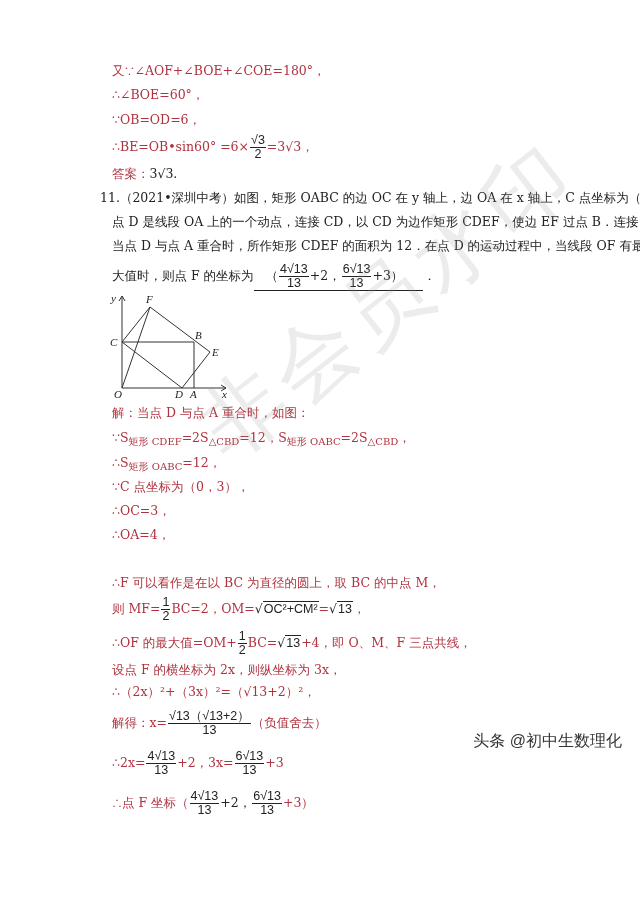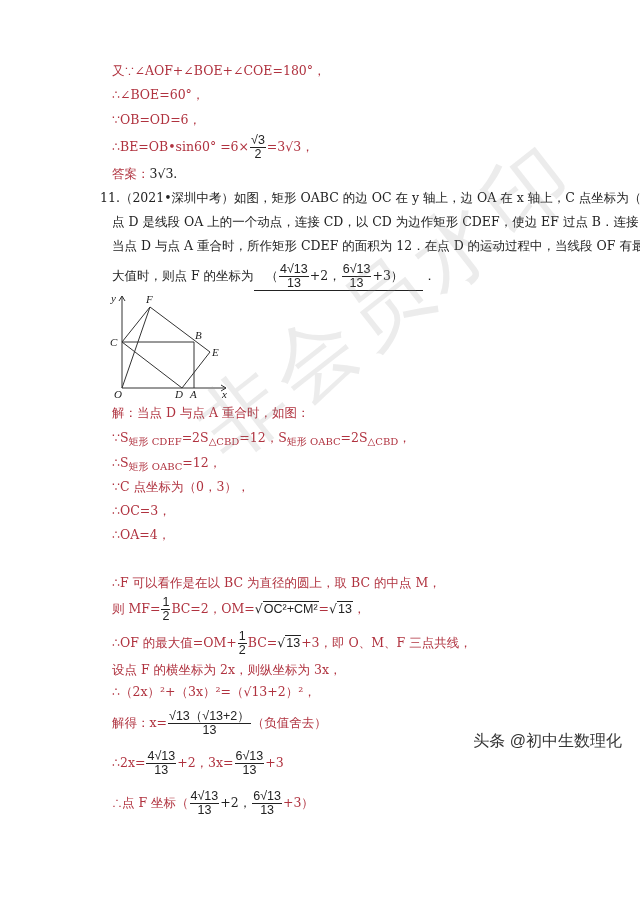--- a/index.html
+++ b/index.html
@@ -90,21 +90,21 @@
     <span>∴S</span><span class="sub">矩形 OABC</span><span>=12，</span>
   </div>
   <div class="line red" style="top:479px">∵C 点坐标为（0，3），</div>
   <div class="line red" style="top:503px">∴OC=3，</div>
   <div class="line red" style="top:527px">∴OA=4，</div>
   <div class="line red" style="top:575px">∴F 可以看作是在以 BC 为直径的圆上，取 BC 的中点 M，</div>
   <div class="line red" style="top:596px">
     <span>则 MF=</span><span class="frac blk sans"><span class="num">1</span><span class="den">2</span></span><span>BC=2，OM=</span><span class="blk">√</span><span class="sqrt blk"><span class="rad">OC²+CM²</span></span><span>=</span><span class="blk">√</span><span class="sqrt blk"><span class="rad">13</span></span><span>，</span>
   </div>
   <div class="line red" style="top:630px">
-    <span>∴OF 的最大值=OM+</span><span class="frac blk sans"><span class="num">1</span><span class="den">2</span></span><span>BC=</span><span class="blk">√</span><span class="sqrt blk"><span class="rad">13</span></span><span>+3，即 O、M、F 三点共线，</span>
+    <span>∴OF 的最大值=OM+</span><span class="frac blk sans"><span class="num">1</span><span class="den">2</span></span><span>BC=</span><span class="blk">√</span><span class="sqrt blk"><span class="rad">13</span></span><span>+4，即 O、M、F 三点共线，</span>
   </div>
   <div class="line red" style="top:662px">设点 F 的横坐标为 2x，则纵坐标为 3x，</div>
   <div class="line red" style="top:684px">∴（2x）²+（3x）²=（√13+2）²，</div>
   <div class="line red" style="top:710px">
     <span>解得：x=</span><span class="frac blk sans"><span class="num">√13（√13+2）</span><span class="den">13</span></span><span>（负值舍去）</span>
   </div>
   <div class="line red" style="top:750px">
     <span>∴2x=</span><span class="frac blk sans"><span class="num">4√13</span><span class="den">13</span></span><span>+2，3x=</span><span class="frac blk sans"><span class="num">6√13</span><span class="den">13</span></span><span>+3</span>
   </div>
   <div class="line red" style="top:790px">

